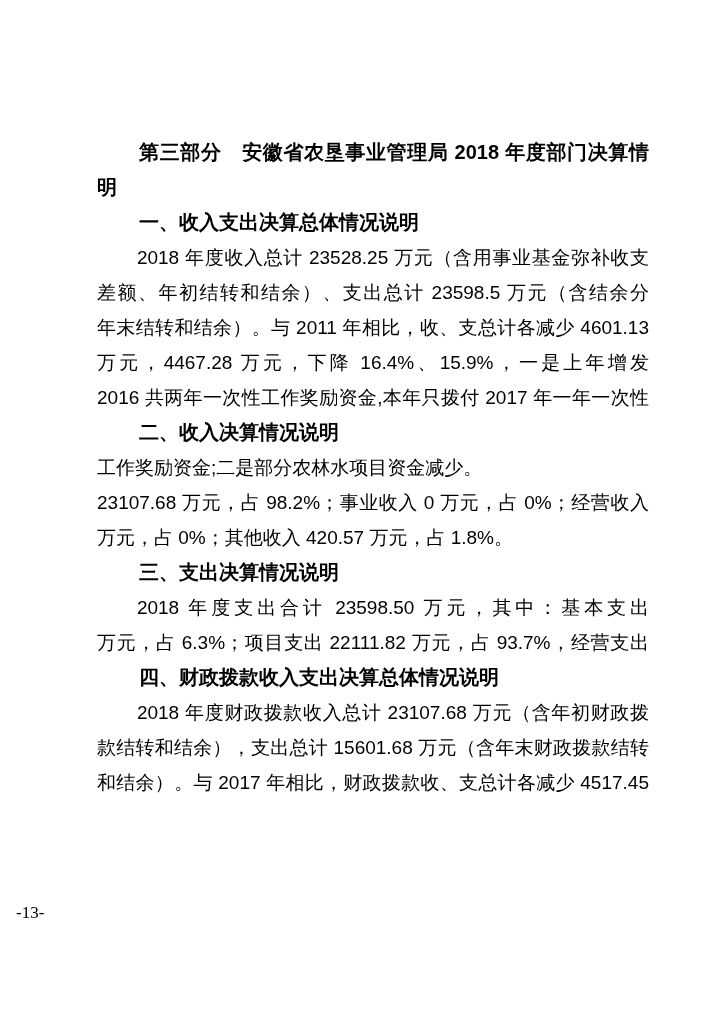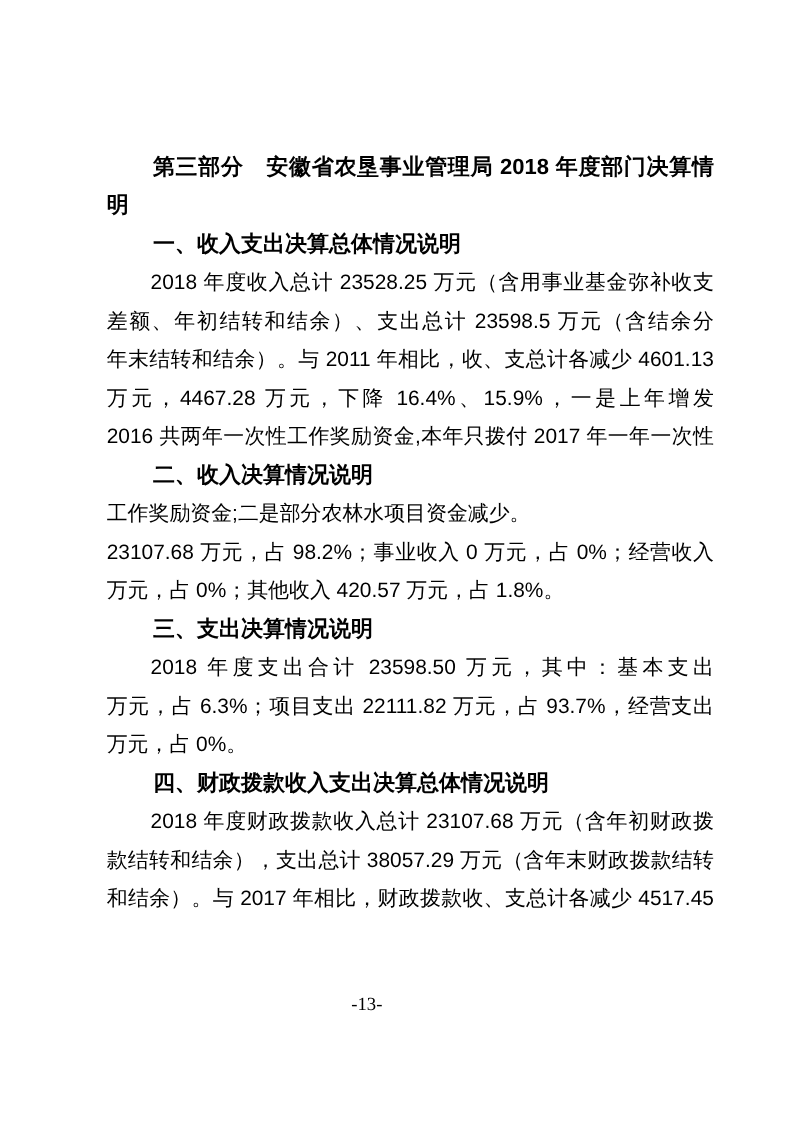--- a/index.html
+++ b/index.html
@@ -41,24 +41,25 @@
     text-align: justify;
     text-align-last: justify;
   }
   .page-number {
     position: absolute;
     top: 898px;
     left: 0;
     width: 667px;
     height: 30px;
     line-height: 30px;
-    text-align: center;
+    text-align: left;
     font-size: 17px;
     font-family: "Liberation Serif", "DejaVu Serif", serif;
     color: #000000;
+    padding-left: 16px;
   }
 </style>
 </head>
 <body>
 
 <div class="page">
   <div class="content">
 
     <div class="line bold indent fill">第三部分　安徽省农垦事业管理局 2018 年度部门决算情况说</div>
     <div class="line bold">明</div>
@@ -71,23 +72,22 @@
     <div class="line fill">2016 共两年一次性工作奖励资金,本年只拨付 2017 年一年一次性</div>
     <div class="line bold indent">二、收入决算情况说明</div>
 
     <div class="line">工作奖励资金;二是部分农林水项目资金减少。</div>
     <div class="line fill">23107.68 万元，占 98.2%；事业收入 0 万元，占 0%；经营收入 0</div>
     <div class="line">万元，占 0%；其他收入 420.57 万元，占 1.8%。</div>
 
     <div class="line bold indent">三、支出决算情况说明</div>
     <div class="line indent fill">2018 年度支出合计 23598.50 万元，其中：基本支出 1486.68</div>
     <div class="line fill">万元，占 6.3%；项目支出 22111.82 万元，占 93.7%，经营支出 0</div>
-    <div class="line">万元，占 0%。</div>
 
     <div class="line bold indent">四、财政拨款收入支出决算总体情况说明</div>
     <div class="line indent fill">2018 年度财政拨款收入总计 23107.68 万元（含年初财政拨</div>
-    <div class="line fill">款结转和结余），支出总计 38057.29 万元（含年末财政拨款结转</div>
+    <div class="line fill">款结转和结余），支出总计 15601.68 万元（含年末财政拨款结转</div>
     <div class="line fill">和结余）。与 2017 年相比，财政拨款收、支总计各减少 4517.45</div>
 
   </div>
 
   <div class="page-number">-13-</div>
 </div>
 
 </body></html>

